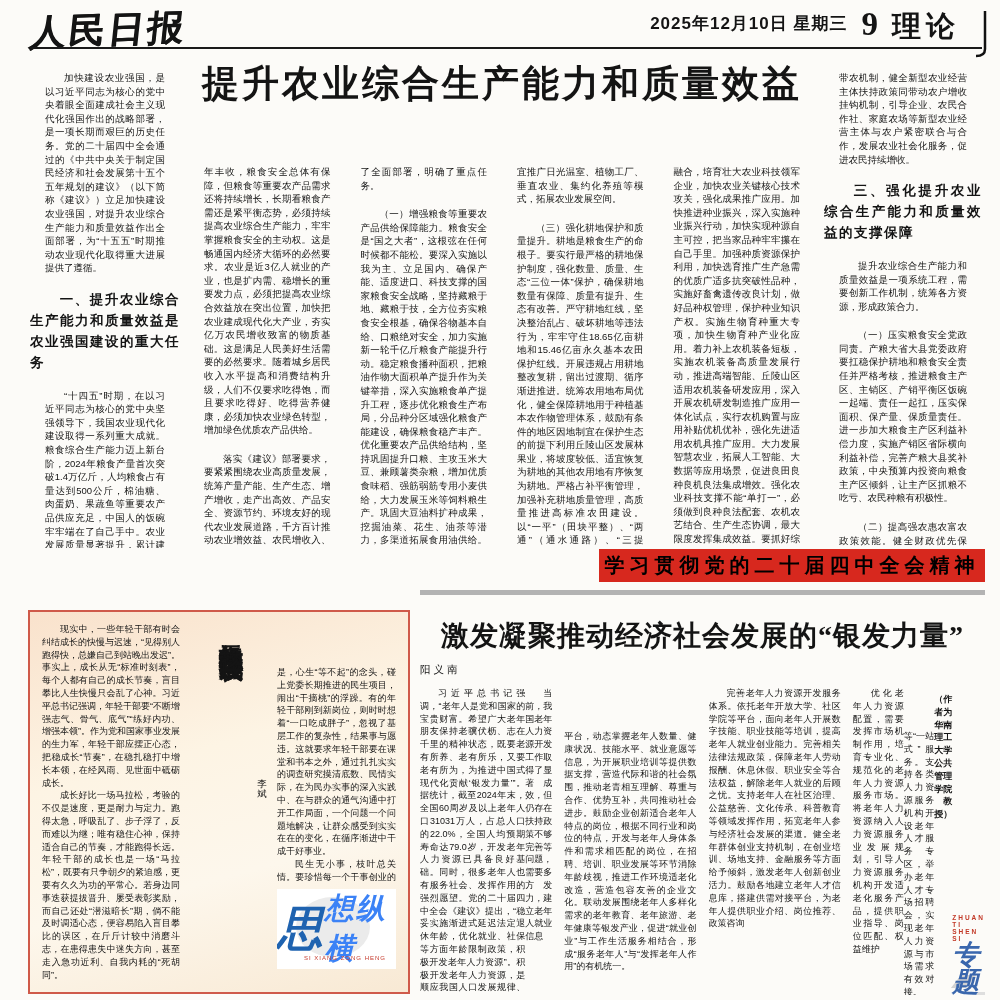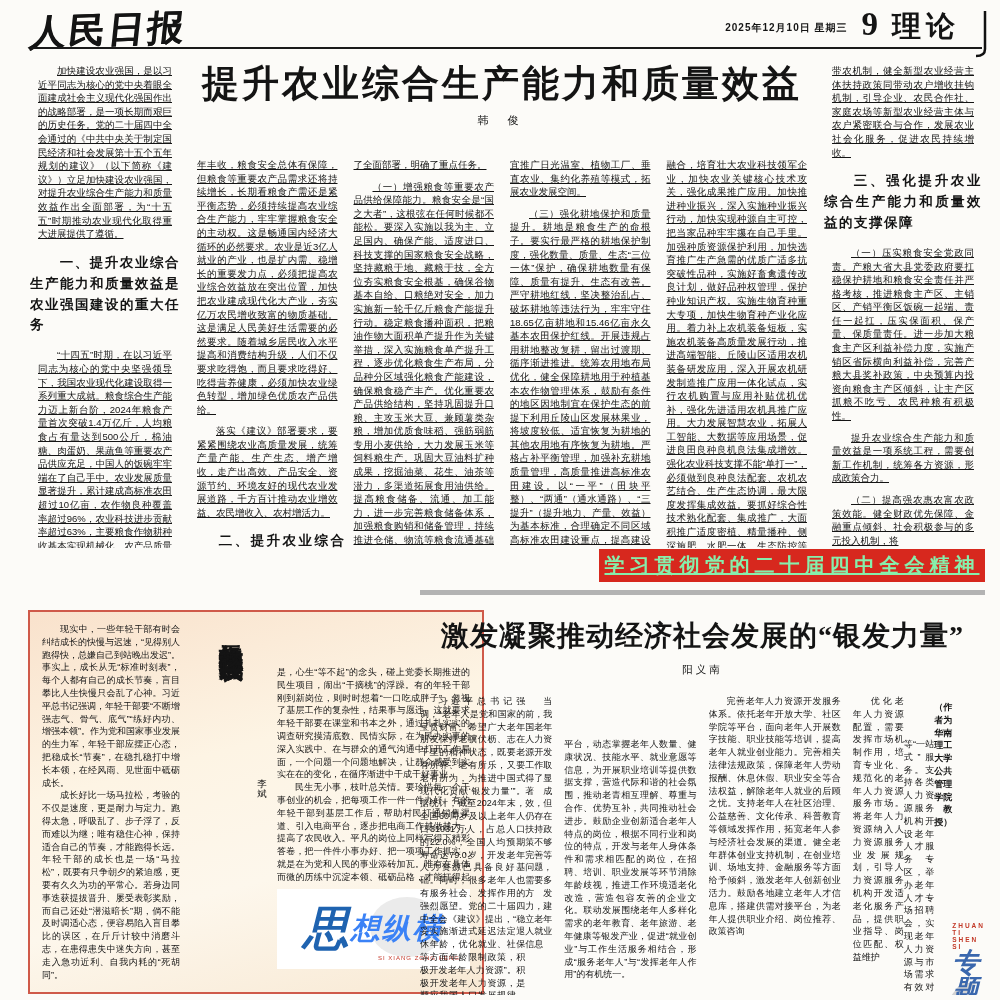--- a/index.html
+++ b/index.html
@@ -4,46 +4,46 @@
 <style>
   html,body{margin:0;padding:0;background:#e9e7e2;}
   .page{position:relative;width:1000px;height:1000px;background:#fcfbf8;overflow:hidden;
         font-family:"Liberation Sans","DejaVu Sans",sans-serif;color:#141414;}
   
   .rule-top{position:absolute;top:47px;left:30px;width:952px;height:2px;background:#1a1a1a;}
   .masthead{position:absolute;top:6px;left:30px;font-family:"Liberation Serif","DejaVu Serif",serif;
         font-size:36px;font-weight:900;letter-spacing:3px;transform:skewX(-8deg) rotate(-2deg);
         text-shadow:.6px 0 #111;}
   .hdr-right{position:absolute;top:8px;right:12px;display:flex;align-items:flex-end;gap:14px;}
-  .hdr-date{font-size:10px;font-weight:bold;margin-bottom:8px;letter-spacing:1px;}
+  .hdr-date{font-size:17px;font-weight:bold;margin-bottom:8px;letter-spacing:1px;}
   .hdr-num{font-family:"Liberation Serif",serif;font-size:33px;font-weight:bold;line-height:1;margin-bottom:2px;}
   .hdr-sec{font-family:"Liberation Serif",serif;font-size:29px;font-weight:900;letter-spacing:5px;line-height:1;margin-bottom:2px;}
   .corner{margin-bottom:-16px;}
   
   .main{position:absolute;top:56px;left:30px;width:952px;height:492px;display:flex;gap:9px;}
   .m-col{overflow:hidden;}
   .m-col1{width:150px;}
   .m-col6{width:158px;}
   .m-mid{flex:1;display:flex;flex-direction:column;overflow:hidden;}
   .m-head{height:88px;text-align:center;padding-top:6px;}
   .m-head h1{margin:0;font-size:37px;font-weight:900;letter-spacing:3px;line-height:1.2;}
   .m-author{font-size:11px;letter-spacing:8px;margin-top:7px;}
   .m-cols{flex:1;display:flex;gap:0;overflow:hidden;}
   .m-cols .m-col{flex:1;}
-  .bt p{margin:8px;font-size:9.5px;line-height:13.6px;text-align:justify;text-indent:2em;text-decoration:underline;}
+  .bt p{margin:15px;font-size:9.5px;line-height:13.6px;text-align:justify;text-indent:2em;}
   .bt p.noind{text-indent:0;}
   .sec-h{font-size:13.5px;font-weight:800;line-height:1.55;letter-spacing:1.5px;
          margin:12px 0;text-indent:2.2em;text-align:justify;}
   
   .banner{position:absolute;top:549px;left:599px;width:386px;height:33px;background:#d7281e;
-          color:#86efac;display:flex;align-items:center;justify-content:center;
-          font-size:20px;font-weight:bold;letter-spacing:5px;text-decoration:underline;}
+          color:#000000;display:flex;align-items:center;justify-content:center;
+          font-size:20px;font-weight:bold;letter-spacing:5px;}
   .gray-rule{position:absolute;top:590px;left:420px;width:565px;height:5px;background:#b3b3b3;}
   
-  .lbox{position:absolute;top:610px;left:28px;width:456px;height:384px;box-sizing:border-box;
+  .lbox{position:absolute;top:610px;left:28px;width:382px;height:384px;box-sizing:border-box;
         border:2px solid #cf5a4a;background:linear-gradient(165deg,#f9e2cc,#fdf4e4 38%,#fdf7ec 66%,#f8e9d4);
         padding:11px 12px;display:flex;gap:9px;}
   .lb-c{overflow:hidden;}
   .lb-c1{width:138px;}
   .lb-c .bt2 p, .bt2 p{margin:0;font-size:9px;line-height:12.8px;text-align:justify;text-indent:2em;}
   .bt2 p.noind{text-indent:0;margin-top:43px;}
   .lb-title{width:52px;writing-mode:vertical-rl;font-family:"Liberation Serif",serif;
             font-size:24px;font-weight:900;letter-spacing:1px;line-height:1;display:flex;
             justify-content:flex-start;padding-top:2px;margin:0 2px;}
   .lb-auth{width:14px;writing-mode:vertical-rl;font-size:9.5px;letter-spacing:4px;padding-top:148px;}
@@ -53,22 +53,22 @@
         align-items:center;justify-content:center;overflow:hidden;}
   .sxzh .blob{position:absolute;width:74px;height:60px;border-radius:50%;background:#ebebeb;right:26px;top:8px;}
   .sxzh .c1{position:relative;color:#1f63b0;font-family:"Liberation Serif",serif;
             font-size:46px;font-weight:900;font-style:italic;line-height:1;margin-right:2px;}
   .sxzh .c2{position:relative;color:#3b82f6;font-size:29px;font-weight:900;font-style:italic;letter-spacing:2px;}
   .sxzh .cap{position:absolute;right:10px;bottom:8px;color:#c5392b;font-size:6px;letter-spacing:1px;}
   
   .silver{position:absolute;top:601px;left:420px;width:565px;height:394px;overflow:hidden;}
   .s-head{margin-top:16px;text-align:center;font-family:"Liberation Serif","DejaVu Serif",serif;
           font-size:28px;font-weight:bold;letter-spacing:1px;}
-  .s-author{text-align:center;font-family:"Liberation Serif",serif;font-size:10.5px;
-            letter-spacing:3px;margin:8px 0 18px;}
+  .s-author{font-family:"Liberation Serif",serif;font-size:10.5px;
+            letter-spacing:3px;margin:8px 0 10px;}
   .s-cols{display:flex;gap:12px;height:318px;overflow:hidden;}
   .s-col{flex:1;overflow:hidden;display:flex;flex-direction:row;}
   .s-aff{margin-top:6px;font-size:9px;font-weight:bold;text-align:right;line-height:12.8px;}
   .ztss{margin-top:auto;height:46px;position:relative;display:flex;flex-direction:column;
         align-items:center;justify-content:center;}
   .ztss .bar1,.ztss .bar2{position:absolute;background:#d2d2d2;transform:skewX(-38deg);}
   .ztss .bar1{left:4px;right:14px;top:16px;height:13px;}
   .ztss .bar2{left:18px;right:2px;bottom:2px;height:11px;background:#dedede;}
   .ztss .cap{position:relative;color:#c23826;font-size:6.5px;letter-spacing:2px;font-weight:bold;}
   .ztss .row{position:relative;line-height:1;font-family:"Liberation Serif",serif;
@@ -94,21 +94,20 @@
   <div class="main">
     <div class="m-col m-col1 bt">
       <p>加快建设农业强国，是以习近平同志为核心的党中央着眼全面建成社会主义现代化强国作出的战略部署，是一项长期而艰巨的历史任务。党的二十届四中全会通过的《中共中央关于制定国民经济和社会发展第十五个五年规划的建议》（以下简称《建议》）立足加快建设农业强国，对提升农业综合生产能力和质量效益作出全面部署，为“十五五”时期推动农业现代化取得重大进展提供了遵循。</p>
       <div class="sec-h">一、提升农业综合生产能力和质量效益是农业强国建设的重大任务</div>
       <p>“十四五”时期，在以习近平同志为核心的党中央坚强领导下，我国农业现代化建设取得一系列重大成就。粮食综合生产能力迈上新台阶，2024年粮食产量首次突破1.4万亿斤，人均粮食占有量达到500公斤，棉油糖、肉蛋奶、果蔬鱼等重要农产品供应充足，中国人的饭碗牢牢端在了自己手中。农业发展质量显著提升，累计建成高标准农田超过10亿亩，农作物良种覆盖率超过96%，农业科技进步贡献率超过63%，主要粮食作物耕种收基本实现机械化，农产品质量安全例行监测合格率稳定在97.5%以上。农民收入较快增长，城乡居民收入比缩小至2.34∶1。这些新进展新成就，为经济社会高质量发展提供了基础支撑，也为“十五五”时期加快建设农业强国奠定了良好基础。</p>
 
     </div>
     <div class="m-mid">
       <div class="m-head">
         <h1>提升农业综合生产能力和质量效益</h1>
-        <div class="m-author">韩 俊</div>
       </div>
       <div class="m-cols">
         <div class="m-col bt">
           <p class="noind">年丰收，粮食安全总体有保障，但粮食等重要农产品需求还将持续增长，长期看粮食产需还是紧平衡态势，必须持续提高农业综合生产能力，牢牢掌握粮食安全的主动权。这是畅通国内经济大循环的必然要求。农业是近3亿人就业的产业，也是扩内需、稳增长的重要发力点，必须把提高农业综合效益放在突出位置，加快把农业建成现代化大产业，夯实亿万农民增收致富的物质基础。这是满足人民美好生活需要的必然要求。随着城乡居民收入水平提高和消费结构升级，人们不仅要求吃得饱，而且要求吃得好、吃得营养健康，必须加快农业绿色转型，增加绿色优质农产品供给。</p>
           <p>落实《建议》部署要求，要紧紧围绕农业高质量发展，统筹产量产能、生产生态、增产增收，走产出高效、产品安全、资源节约、环境友好的现代农业发展道路，千方百计推动农业增效益、农民增收入、农村增活力。</p>
           <div class="sec-h">二、提升农业综合生产能力和质量效益的重点举措</div>
 
         </div>
         <div class="m-col bt">
           <p class="noind">了全面部署，明确了重点任务。</p>
@@ -121,22 +120,22 @@
         </div>
         <div class="m-col bt">
           <p class="noind">融合，培育壮大农业科技领军企业，加快农业关键核心技术攻关，强化成果推广应用。加快推进种业振兴，深入实施种业振兴行动，加快实现种源自主可控，把当家品种牢牢攥在自己手里。加强种质资源保护利用，加快选育推广生产急需的优质广适多抗突破性品种，实施好畜禽遗传改良计划，做好品种权管理，保护种业知识产权。实施生物育种重大专项，加快生物育种产业化应用。着力补上农机装备短板，实施农机装备高质量发展行动，推进高端智能、丘陵山区适用农机装备研发应用，深入开展农机研发制造推广应用一体化试点，实行农机购置与应用补贴优机优补，强化先进适用农机具推广应用。大力发展智慧农业，拓展人工智能、大数据等应用场景，促进良田良种良机良法集成增效。强化农业科技支撑不能“单打一”，必须做到良种良法配套、农机农艺结合、生产生态协调，最大限度发挥集成效益。要抓好综合性技术熟化配套、集成推广，大面积推广适度密植、精量播种、侧深施肥、水肥一体、生态防控等成熟技术模式，推进农作物秸秆综合利用、畜禽粪污资源化利用，持续提高秸秆综合利用率、装备匹配率。</p>
 
         </div>
       </div>
     </div>
     <div class="m-col m-col6 bt">
       <p class="noind">带农机制，健全新型农业经营主体扶持政策同带动农户增收挂钩机制，引导企业、农民合作社、家庭农场等新型农业经营主体与农户紧密联合与合作，发展农业社会化服务，促进农民持续增收。</p>
       <div class="sec-h">三、强化提升农业综合生产能力和质量效益的支撑保障</div>
+      <p>提升农业综合生产能力和质量效益是一项系统工程，需要创新工作机制，统筹各方资源，形成政策合力。</p>
       <p>（一）压实粮食安全党政同责。产粮大省大县党委政府要扛稳保护耕地和粮食安全责任并严格考核，推进粮食主产区、主销区、产销平衡区饭碗一起端、责任一起扛，压实保面积、保产量、保质量责任。进一步加大粮食主产区利益补偿力度，实施产销区省际横向利益补偿，完善产粮大县奖补政策，中央预算内投资向粮食主产区倾斜，让主产区抓粮不吃亏、农民种粮有积极性。</p>
-      <p>提升农业综合生产能力和质量效益是一项系统工程，需要创新工作机制，统筹各方资源，形成政策合力。</p>
       <p>（二）提高强农惠农富农政策效能。健全财政优先保障、金融重点倾斜、社会积极参与的多元投入机制，将</p>
     </div>
   </div>
 
   <div class="banner">学习贯彻党的二十届四中全会精神</div>
   <div class="gray-rule"></div>
 
   <div class="lbox">
     <div class="lb-c lb-c1 bt2">
       <p>现实中，一些年轻干部有时会纠结成长的快慢与迟速，“见得别人跑得快，总嫌自己到站晚出发迟”。事实上，成长从无“标准时刻表”，每个人都有自己的成长节奏，盲目攀比人生快慢只会乱了心神。习近平总书记强调，年轻干部要“不断增强志气、骨气、底气”“练好内功、增强本领”。作为党和国家事业发展的生力军，年轻干部应摆正心态，把稳成长“节奏”，在稳扎稳打中增长本领，在经风雨、见世面中砥砺成长。</p>

